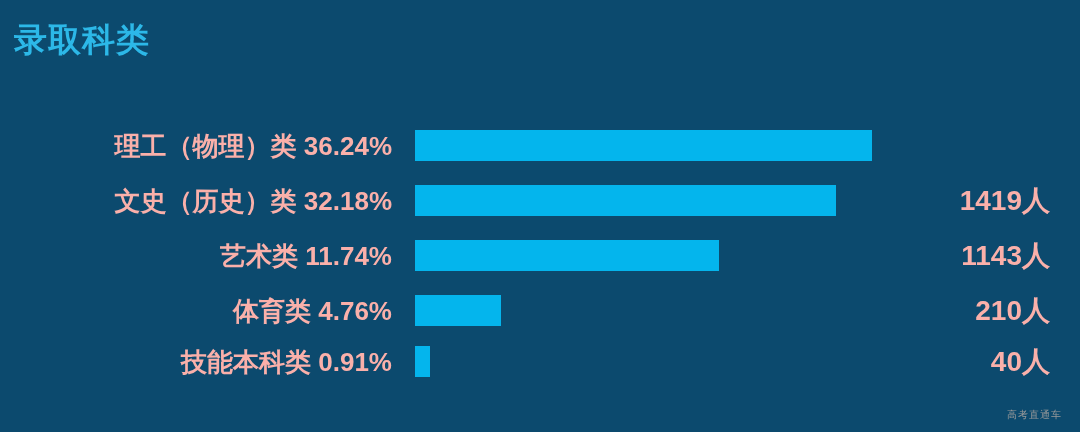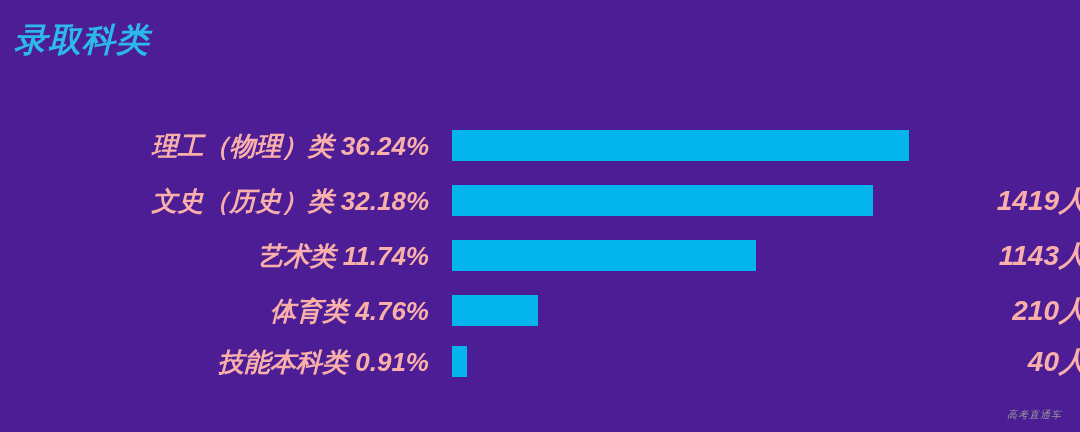--- a/index.html
+++ b/index.html
@@ -33,21 +33,20 @@
     user-select: none;
   }
 
   
   #plot-area {
     position: absolute;
     left: 0;
     top: 124px;
     width: 922px;
     height: 290px;
-    margin-left: 37px;
   }
 
   .chart-row {
     position: absolute;
     left: 0;
     width: 1080px;
     height: 44px;
   }
 
   .row-label {
@@ -104,21 +103,21 @@
     color: #9a9a9a;
     letter-spacing: 1px;
     white-space: nowrap;
     user-select: none;
     margin-left: 12px;
   }
 </style>
 </head>
 <body>
 
-<div id="chart-canvas" style="background: #4c1d95; font-style: italic;">
+<div id="chart-canvas" style="background: #0c4a6e;">
 
   <div id="chart-title" style="color: rgb(44, 184, 232);">录取科类</div>
 
   <div id="plot-area">
 
   <div class="chart-row" style="top: 0px;">
         <div class="row-label" style="color: rgb(250, 176, 170);">理工（物理）类 36.24%</div>
         <div class="row-bar-track">
           <div class="row-bar" style="width: 457px; background: rgb(4, 181, 237);"></div>
         </div>

